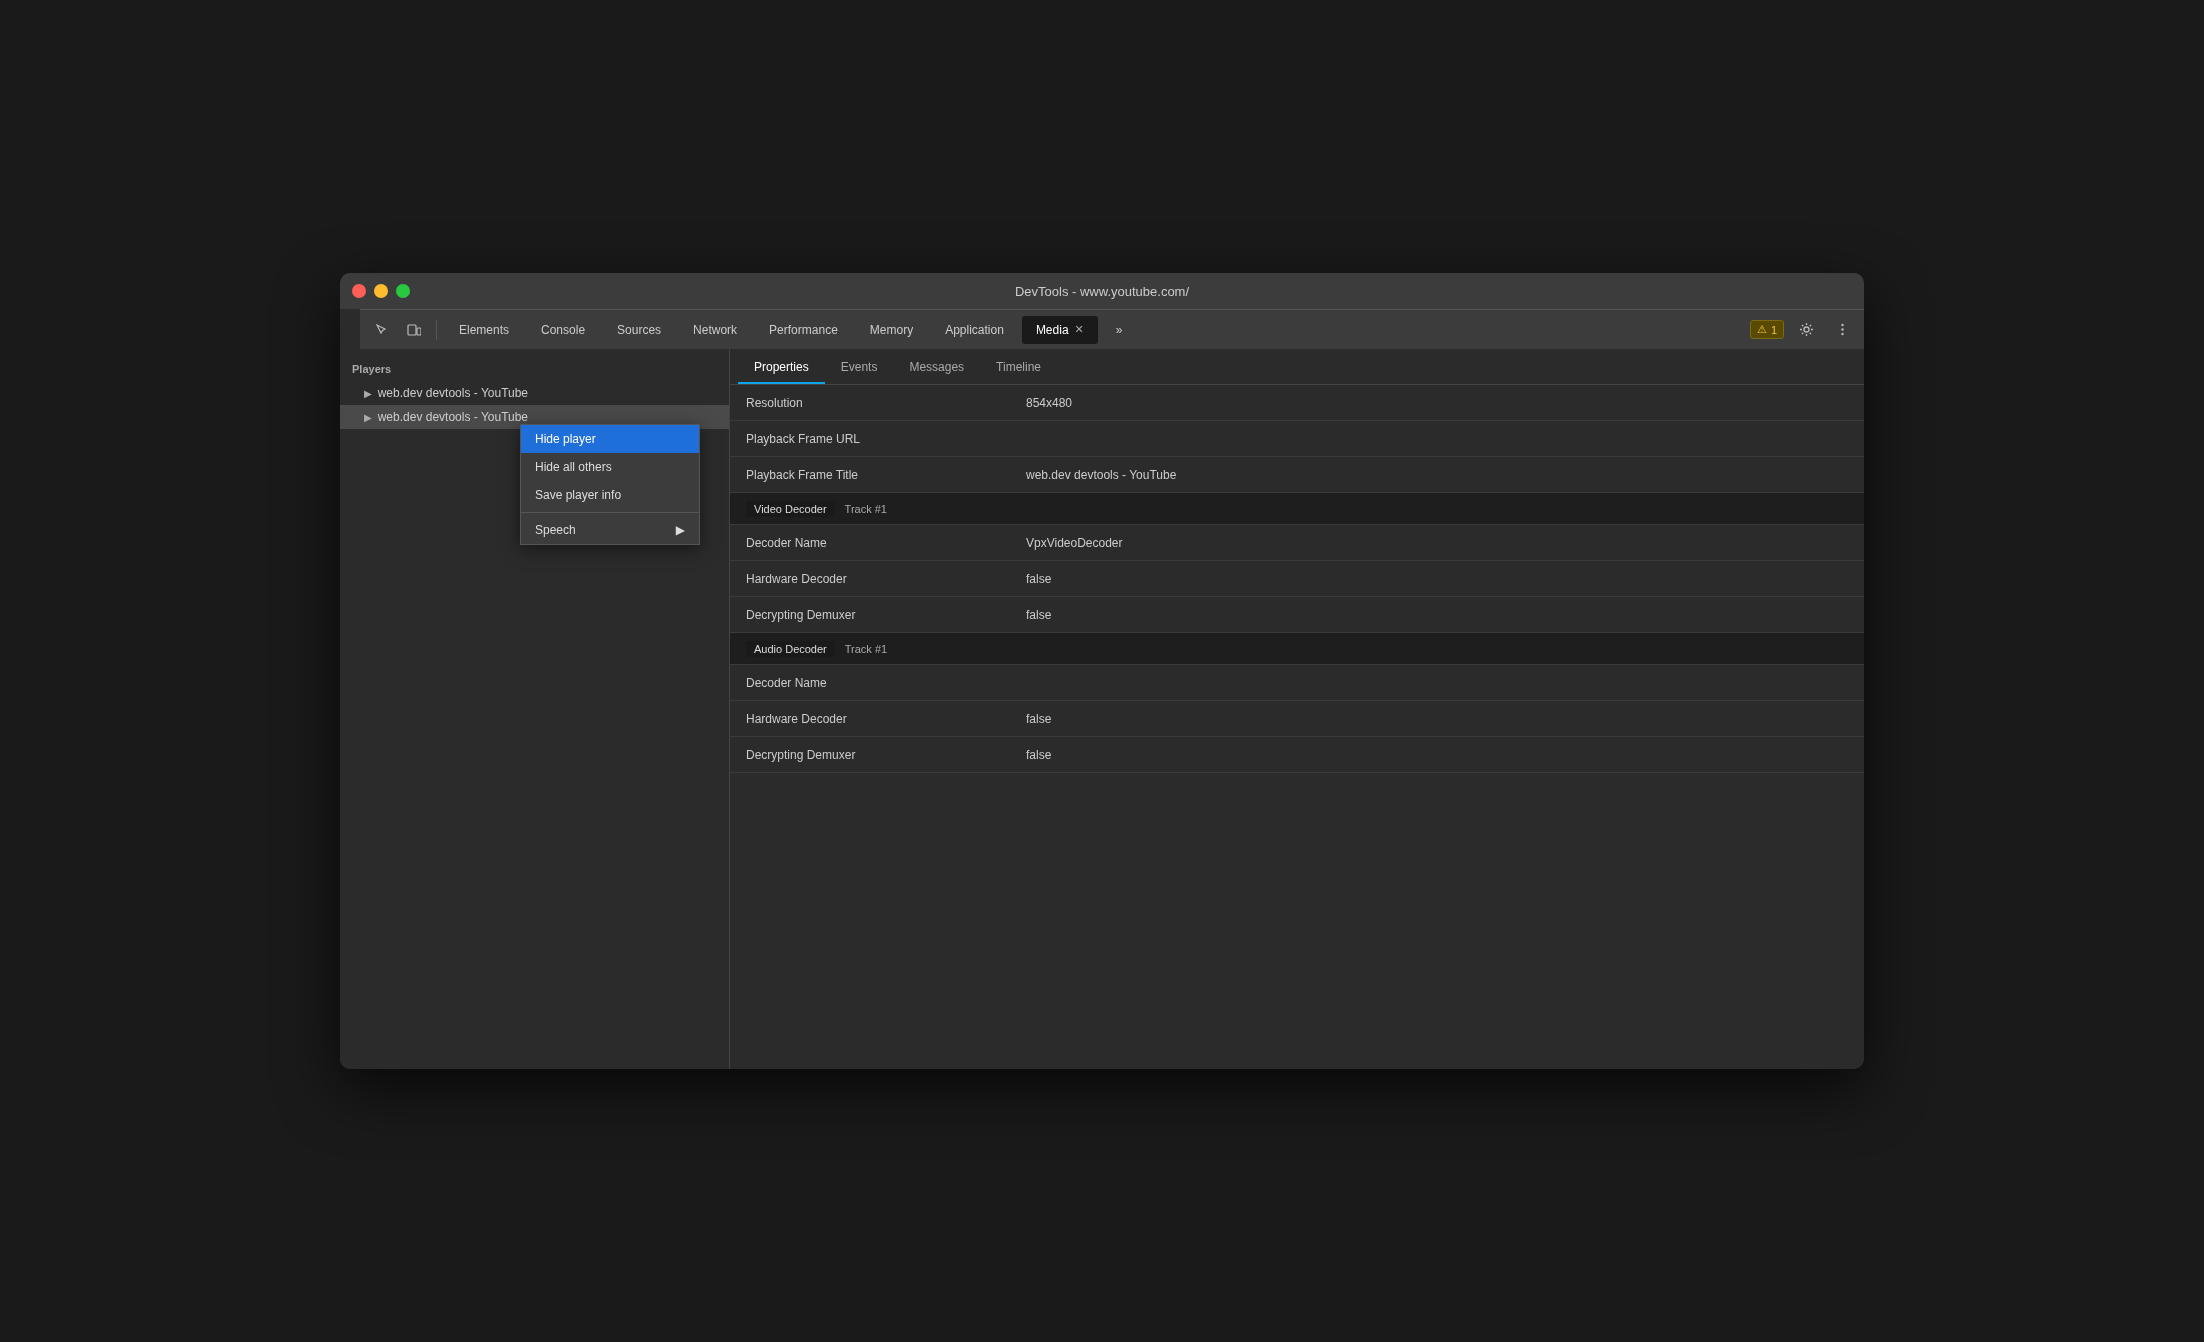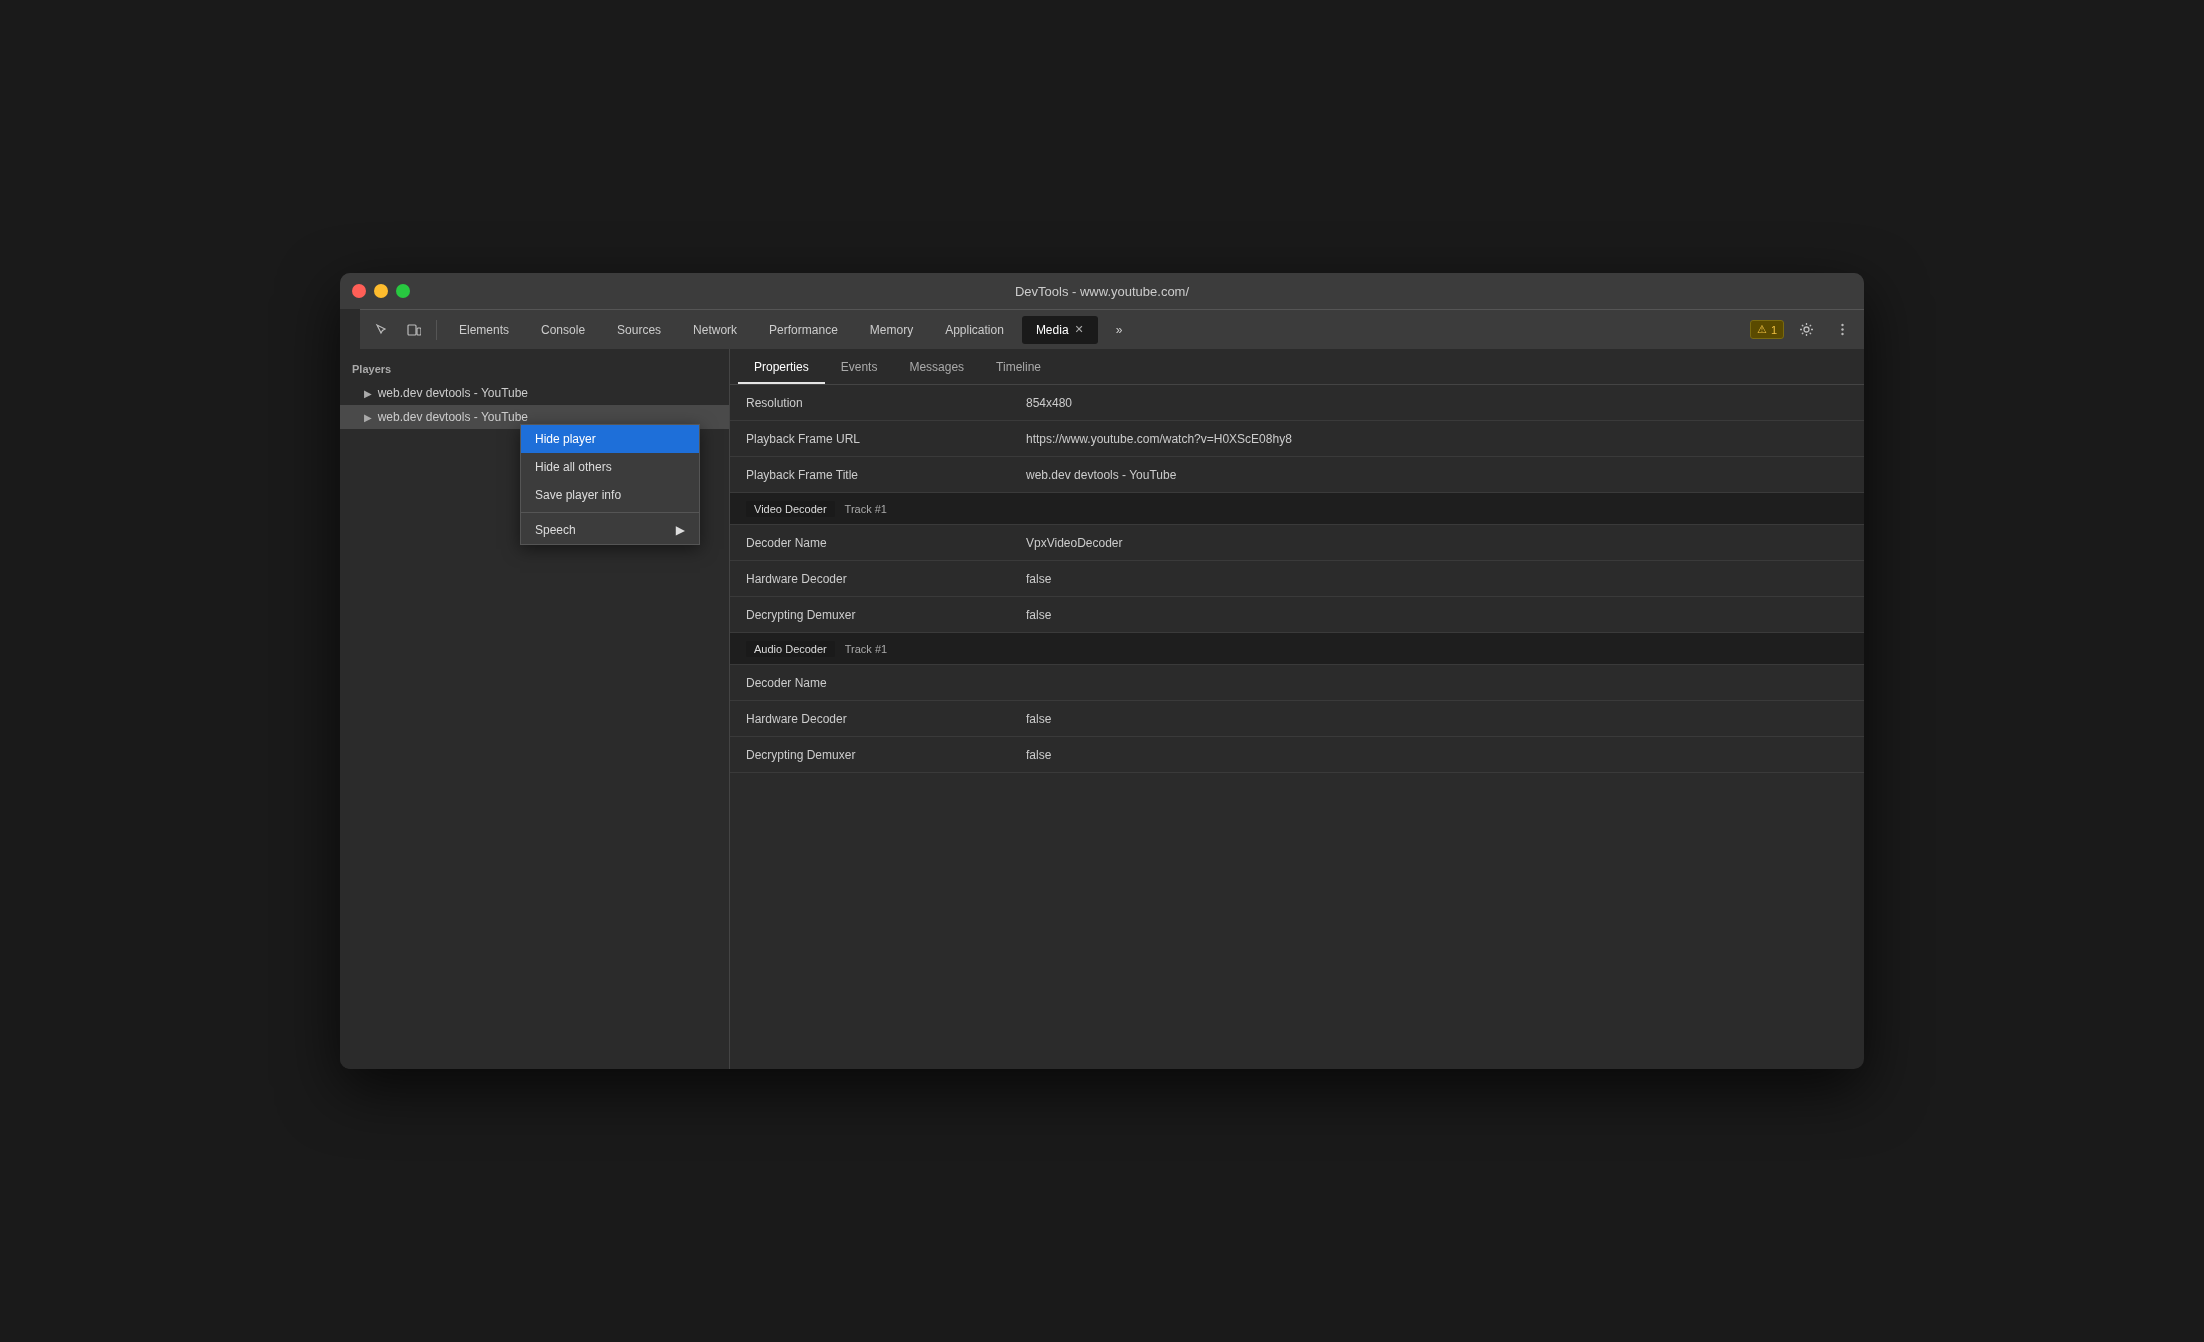--- a/index.html
+++ b/index.html
@@ -194,21 +194,21 @@
       height: 32px;
       display: flex;
       align-items: center;
       font-size: 12px;
       color: #aaa;
       cursor: pointer;
       border-bottom: 2px solid transparent;
     }
     .tab.active {
       color: #fff;
-      border-bottom: 2px solid #e5e5e5;
+      border-bottom: 2px solid #0ea5e9;
     }
     
     .properties-table {
       flex: 1;
       overflow-y: auto;
     }
     .prop-row {
       display: flex;
       border-bottom: 1px solid #3a3a3a;
       min-height: 36px;
@@ -344,21 +344,20 @@
       </div>
 
       <div class="properties-table">
 
         <div class="prop-row">
           <div class="prop-key">Resolution</div>
           <div class="prop-value">854x480</div>
         </div>
         <div class="prop-row">
           <div class="prop-key">Playback Frame URL</div>
-          <div class="prop-value">https://www.youtube.com/watch?v=H0XScE08hy8</div>
         </div>
         <div class="prop-row">
           <div class="prop-key">Playback Frame Title</div>
           <div class="prop-value">web.dev devtools - YouTube</div>
         </div>
 
         <div class="section-header-row">
           <span class="section-badge">Video Decoder</span>
           <span class="section-track">Track #1</span>
         </div>

